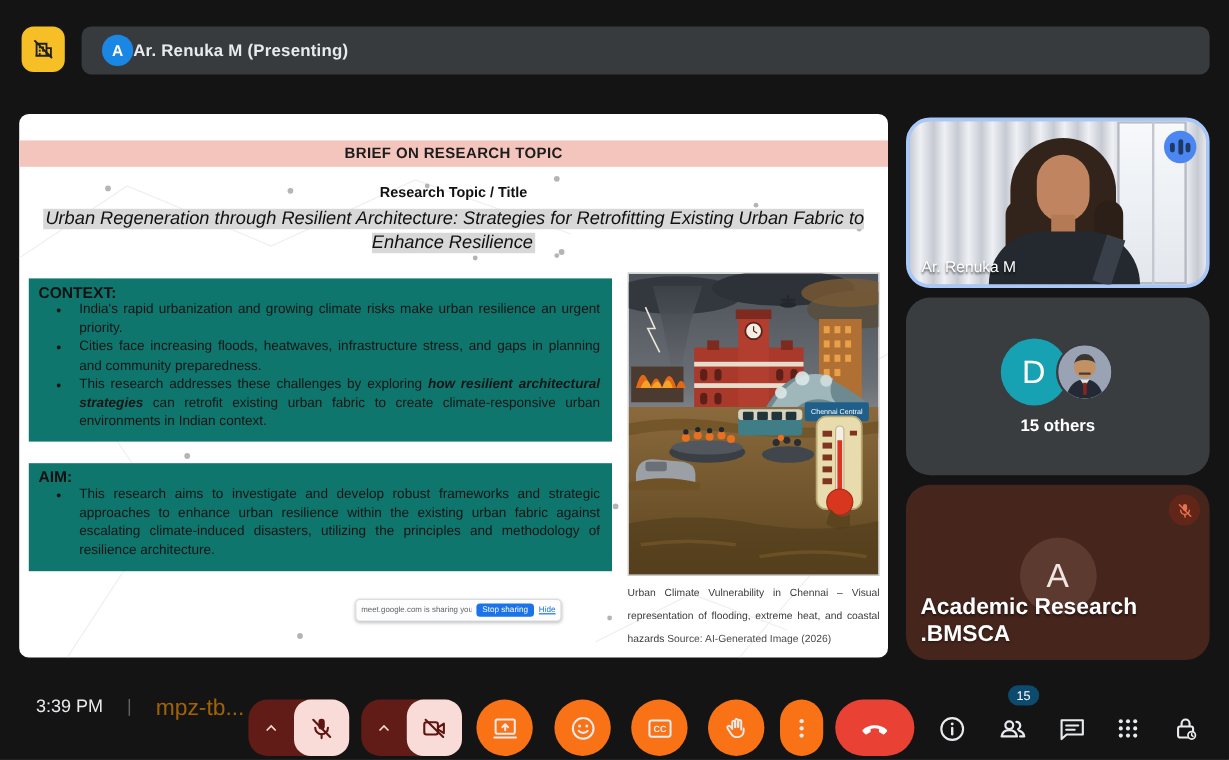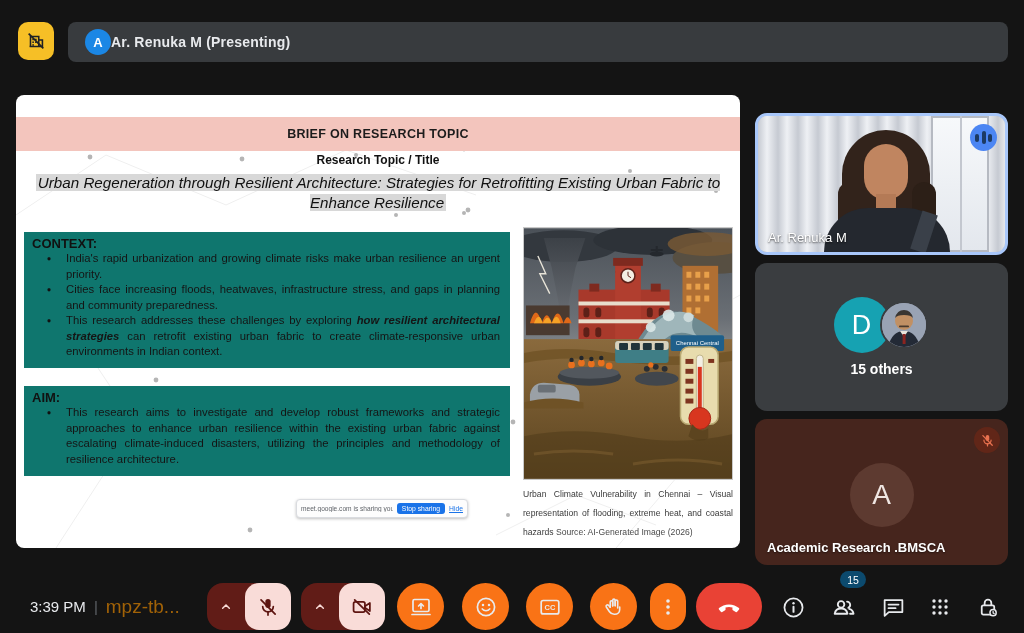--- a/index.html
+++ b/index.html
@@ -14,21 +14,21 @@
   .presenting-pill { position:absolute; left:68px; top:22px; width:940px; height:40px;
                      background:#383b3e; border-radius:8px; display:flex; align-items:center; }
   .pp-avatar { width:26px; height:26px; border-radius:50%; background:#1b87e5; color:#fff;
                font-size:13px; font-weight:bold; display:flex; align-items:center; justify-content:center; margin-left:17px; }
   .pp-name { color:#e8eaed; font-size:14px; font-weight:bold; letter-spacing:.2px; }
 
   
   .slide { position:absolute; left:16px; top:95px; width:724px; height:453px;
            background:#ffffff; border-radius:8px; overflow:hidden; color:#1d1d1d; }
   .slide-pattern { position:absolute; inset:0; pointer-events:none; }
-  .banner { position:absolute; left:0; top:22px; width:724px; height:34px; background:#f3c5bd;
+  .banner { position:absolute; left:0; top:22px; width:724px; height:22px; background:#f3c5bd;
             display:flex; align-items:center; justify-content:center; }
   .banner span { font-size:12.5px; font-weight:bold; letter-spacing:.3px; color:#1c1c1c; }
   .heading { position:absolute; left:0; top:58px; width:724px; text-align:center;
              font-size:12px; font-weight:bold; color:#111; }
   .rtitle { position:absolute; left:4px; top:78px; width:716px; text-align:center;
             font-style:italic; font-size:15.2px; line-height:20px; color:#111; }
   .rtitle .hl { background:#d8d8d8; padding:0 2px; }
 
   .graybox { position:absolute; left:8px; width:486px; background:#0f766e; padding:4px 10px 6px 8px; }
   .ctx { top:137px; height:136px; }
@@ -47,21 +47,21 @@
 
   .sharebar { position:absolute; left:280px; top:404px; width:172px; height:19px; background:#fdfdfd;
               border:1px solid #dadce0; border-radius:4px; box-shadow:0 1px 3px rgba(0,0,0,.25);
               display:flex; align-items:center; padding:0 4px; gap:4px; }
   .sb-msg { font-size:6.6px; color:#5f6368; white-space:nowrap; overflow:hidden; }
   .sb-btn { background:#1a73e8; color:#fff; font-size:6.8px; padding:2px 5px; border-radius:3px;
             border:none; white-space:nowrap; cursor:pointer; font-family:inherit; }
   .sb-hide { color:#1a73e8; font-size:6.8px; text-decoration:underline; cursor:pointer; }
 
   
-  .tile { position:absolute; left:755px; width:253px; border-radius:12px; overflow:hidden;margin-top:15px; }
+  .tile { position:absolute; left:755px; width:253px; border-radius:20px; overflow:hidden; }
   .tile-video { top:98px; height:142px; border:3px solid #a8c7fa; background:#b9bec6; cursor:pointer; }
   .curtain { position:absolute; inset:0;
      background:repeating-linear-gradient(90deg,#c6cad2 0px,#eef0f4 9px,#c6cad2 20px); }
   .window { position:absolute; right:16px; top:0; width:58px; height:100%;
      background:linear-gradient(180deg,#f7f9fb,#e3e7ed); box-shadow:inset 0 0 0 2px #b6bac2; }
   .window::after { content:""; position:absolute; left:50%; top:0; width:2px; height:100%; background:#c3c7cf; }
   .p-hair { position:absolute; left:84px; top:14px; width:88px; height:116px; background:#32231b;
             border-radius:44px 44px 26px 26px; }
   .p-strand-l { position:absolute; left:80px; top:66px; width:24px; height:68px; background:#32231b; border-radius:12px; }
   .p-strand-r { position:absolute; left:154px; top:66px; width:24px; height:68px; background:#2c1f17; border-radius:12px; }
@@ -82,28 +82,28 @@
   .av-d { position:absolute; left:0; top:0; width:56px; height:56px; border-radius:50%; background:#16a2b2;
           color:#fff; font-size:27px; display:flex; align-items:center; justify-content:center; }
   .av-photo { position:absolute; left:46px; top:4px; width:48px; height:48px; border-radius:50%;
               border:2px solid #3a3d40; overflow:hidden; background:#97a1b2; }
   .others-label { color:#fff; font-size:14px; font-weight:bold; }
 
   .tile-brown { top:404px; height:146px; background:#46251d; cursor:pointer; }
   .av-a { position:absolute; left:50%; top:44px; transform:translateX(-50%); width:64px; height:64px;
           border-radius:50%; background:#5d3a30; color:#efe6e2; font-size:28px;
           display:flex; align-items:center; justify-content:center; }
-  .brown-name { position:absolute; left:12px; bottom:10px; color:#fff; font-size:13px; font-weight:bold;
+  .brown-name { position:absolute; left:12px; bottom:10px; color:#fff; font-size:19px; font-weight:bold;
                 text-shadow:0 1px 2px rgba(0,0,0,.5); }
   .brown-mic { position:absolute; right:8px; top:8px; width:26px; height:26px; border-radius:50%;
                background:rgba(120,40,20,.55); display:flex; align-items:center; justify-content:center; }
 
   
   .bottombar { position:absolute; left:0; top:580px; width:1024px; height:53px; }
-  .bb-left { position:absolute; left:30px; top:0; height:53px; display:flex; align-items:center; gap:8px; }
+  .bb-left { position:absolute; left:30px; top:0; height:53px; display:flex; align-items:flex-start; gap:20px; }
   .bb-time { color:#e8eaed; font-size:15px; }
   .bb-sep { color:#5f6368; font-size:15px; }
   .bb-code { color:#a16207; font-size:19px; }
 
   .ctl-group { position:absolute; top:3px; height:47px; background:#611c17; border-radius:16px;
                display:flex; align-items:center; }
   .ctl-chev { width:38px; display:flex; align-items:center; justify-content:center; cursor:pointer; }
   .ctl-off { width:46px; height:47px; background:#f9dcd8; border-radius:14px; display:flex;
              align-items:center; justify-content:center; cursor:pointer; }
   .mic-group { left:207px; }

